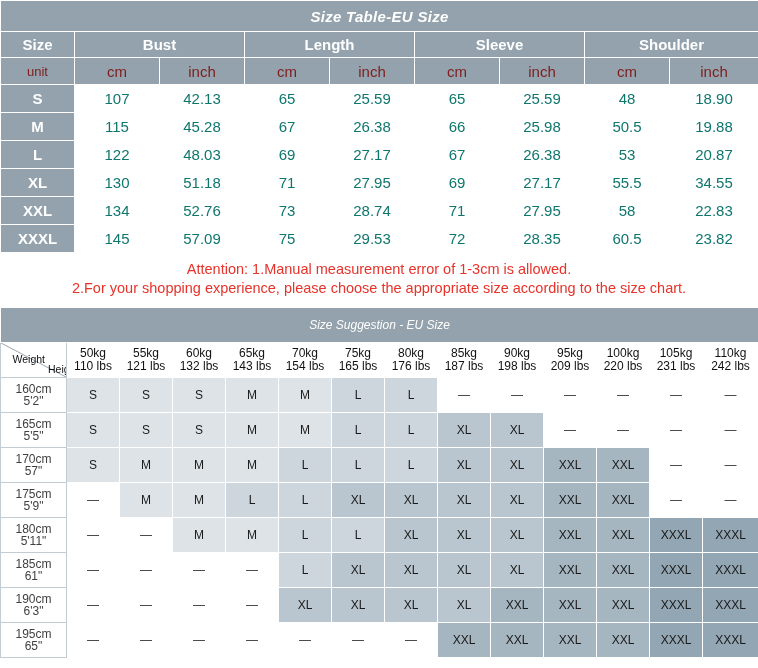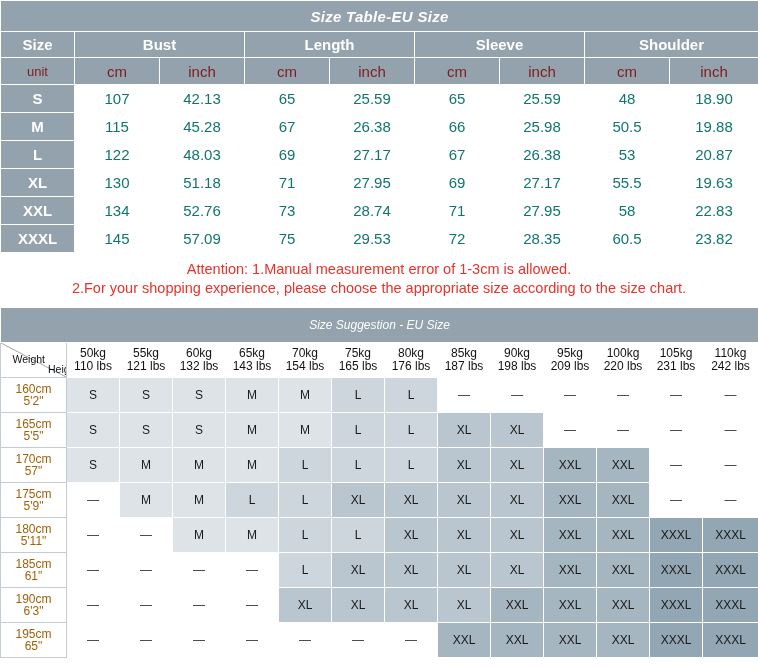--- a/index.html
+++ b/index.html
@@ -135,21 +135,21 @@
     margin-top: 9px;
   }
   .corner-cell .h {
     position: absolute;
     bottom: 1px; left: 3px;
     font-size: 10.5px;
     padding-left: 44px;
   }
   .row-head {
     background: #ffffff !important;
-    color: #a16207;
+    color: #404040;
     font-size: 10.5px;
     line-height: 12px;
     border: 1px solid #c3ccd2 !important;
   }
   td.cell {
     color: #1a1a1a;
     font-size: 12px;
     border: 1px solid #ffffff;
   }
   td.lv0 { background: #ffffff; color: #333; }
@@ -234,21 +234,21 @@
       </tr>
       <tr class="data-row">
         <td class="size-cell">XL</td>
         <td>130</td>
         <td>51.18</td>
         <td>71</td>
         <td>27.95</td>
         <td>69</td>
         <td>27.17</td>
         <td>55.5</td>
-        <td>19.63</td>
+        <td>34.55</td>
       </tr>
       <tr class="data-row">
         <td class="size-cell">XXL</td>
         <td>134</td>
         <td>52.76</td>
         <td>73</td>
         <td>28.74</td>
         <td>71</td>
         <td>27.95</td>
         <td>58</td>

